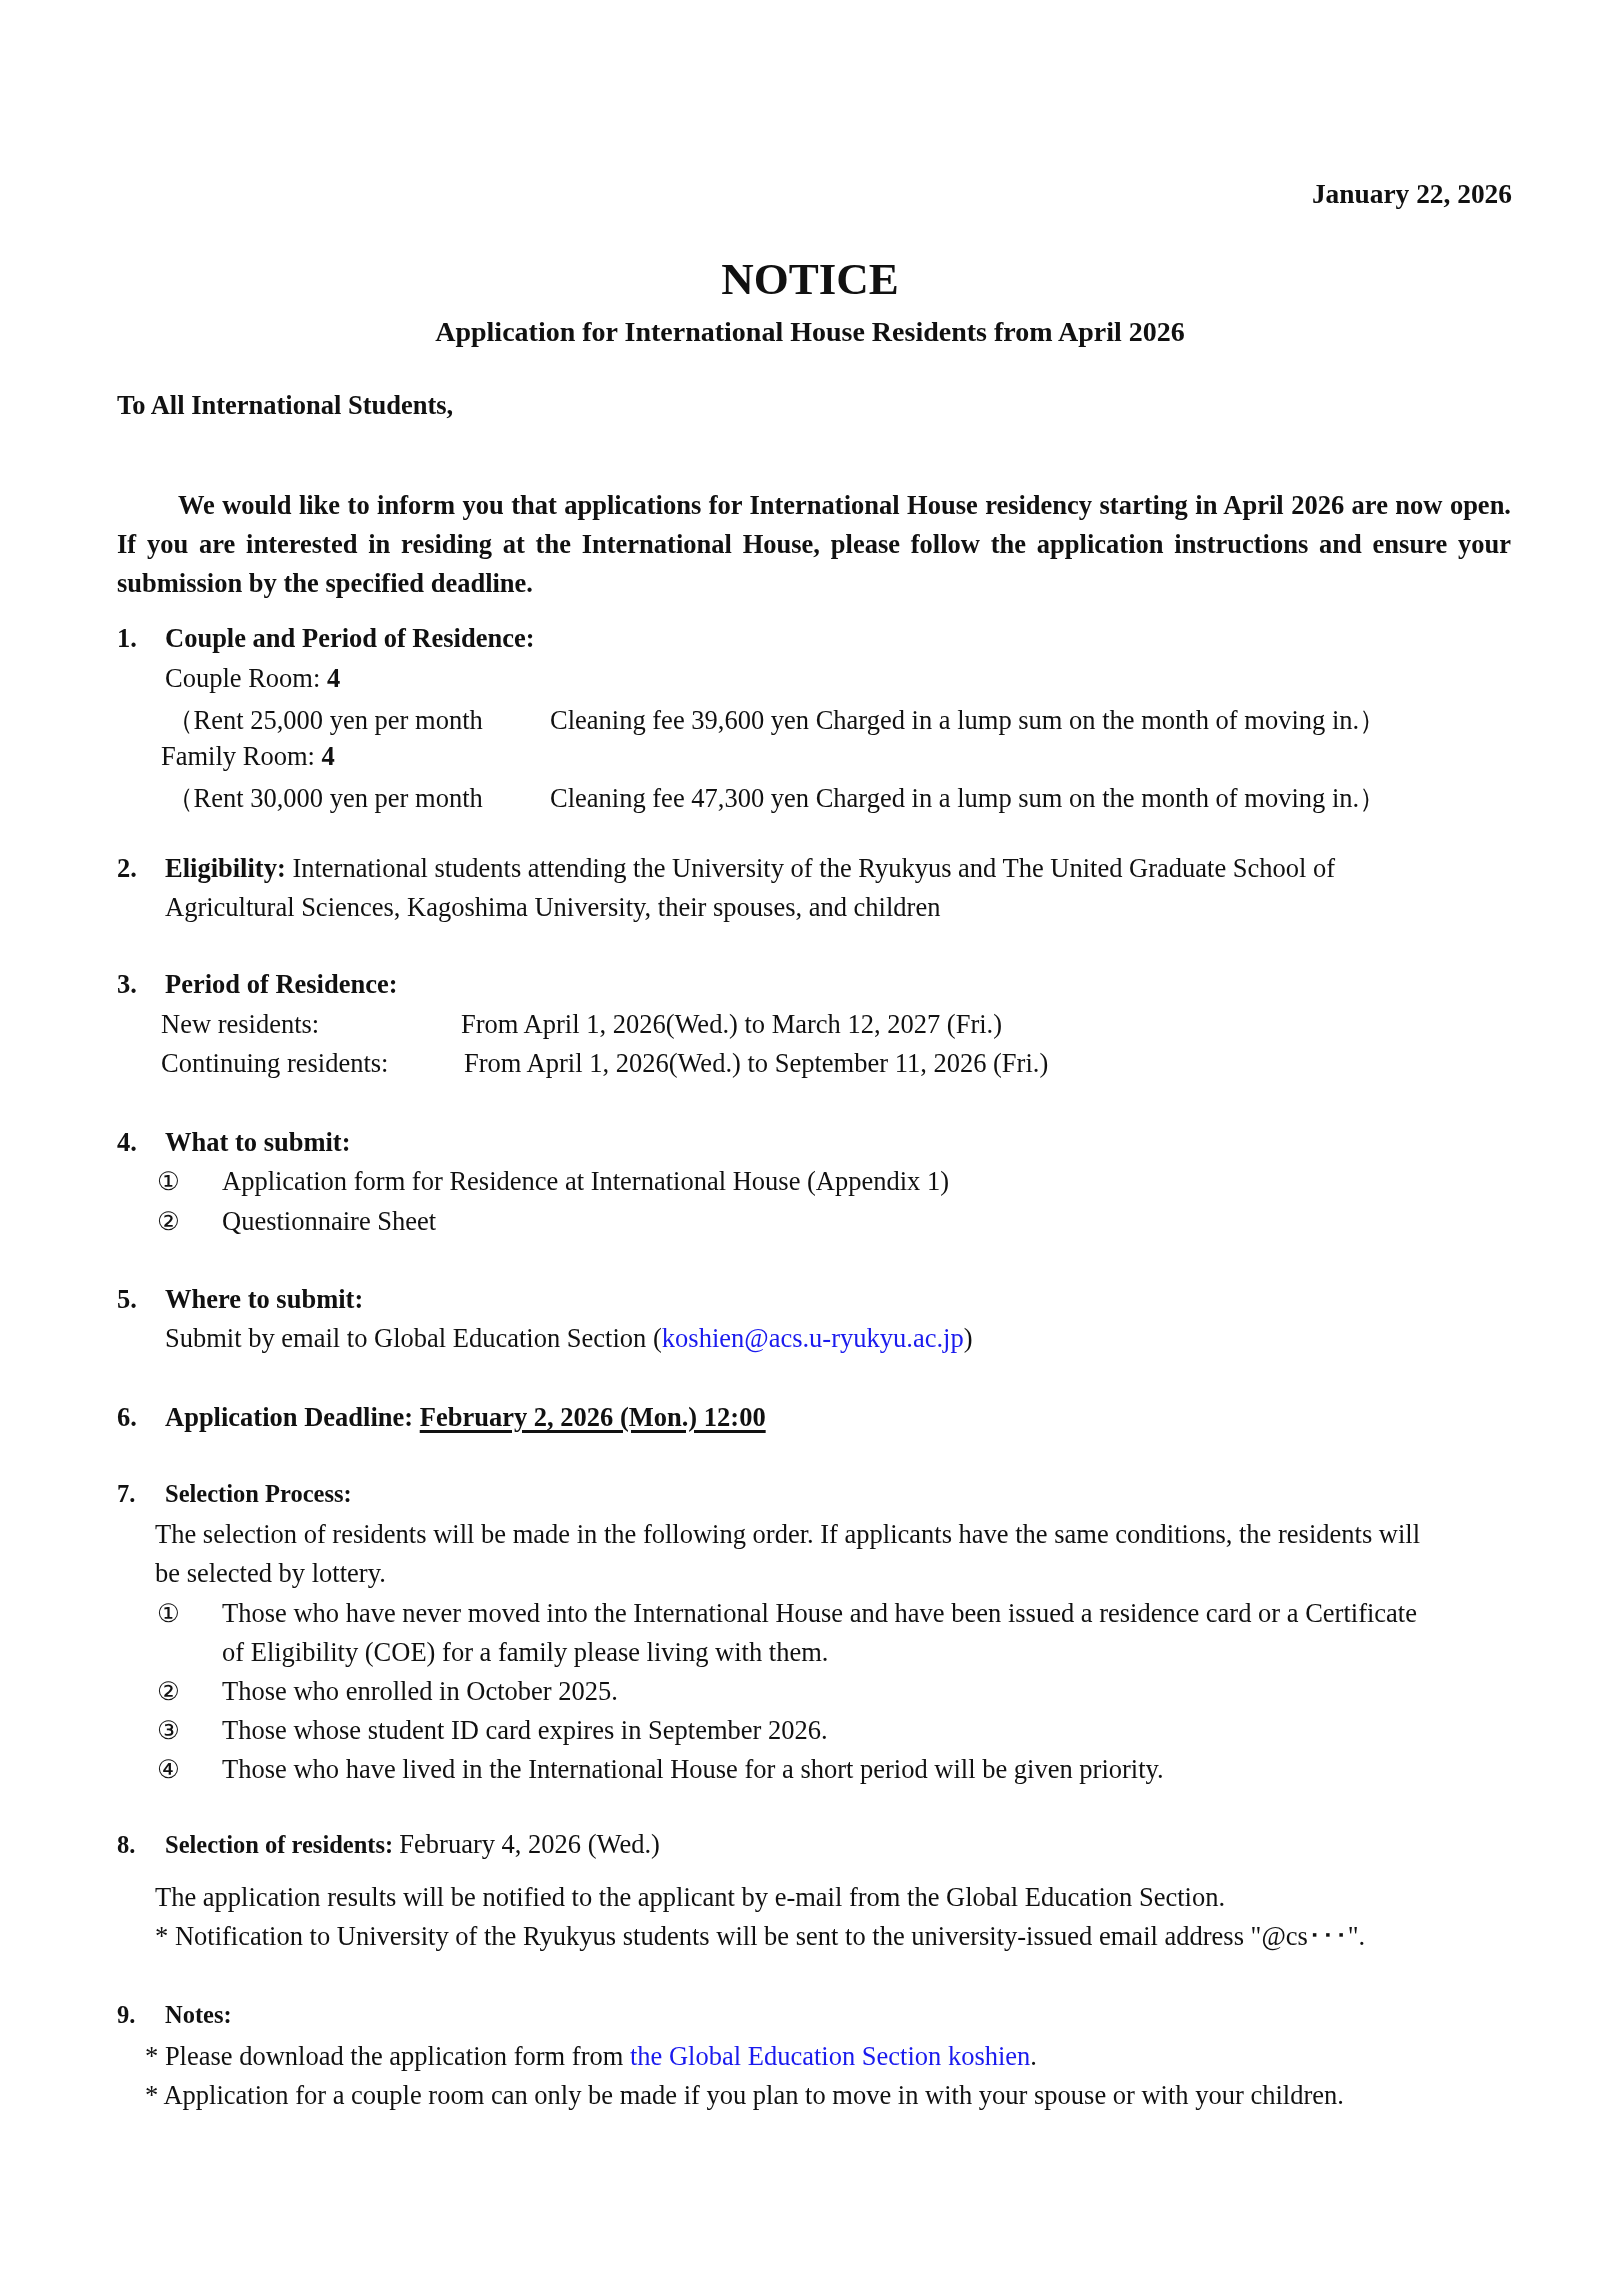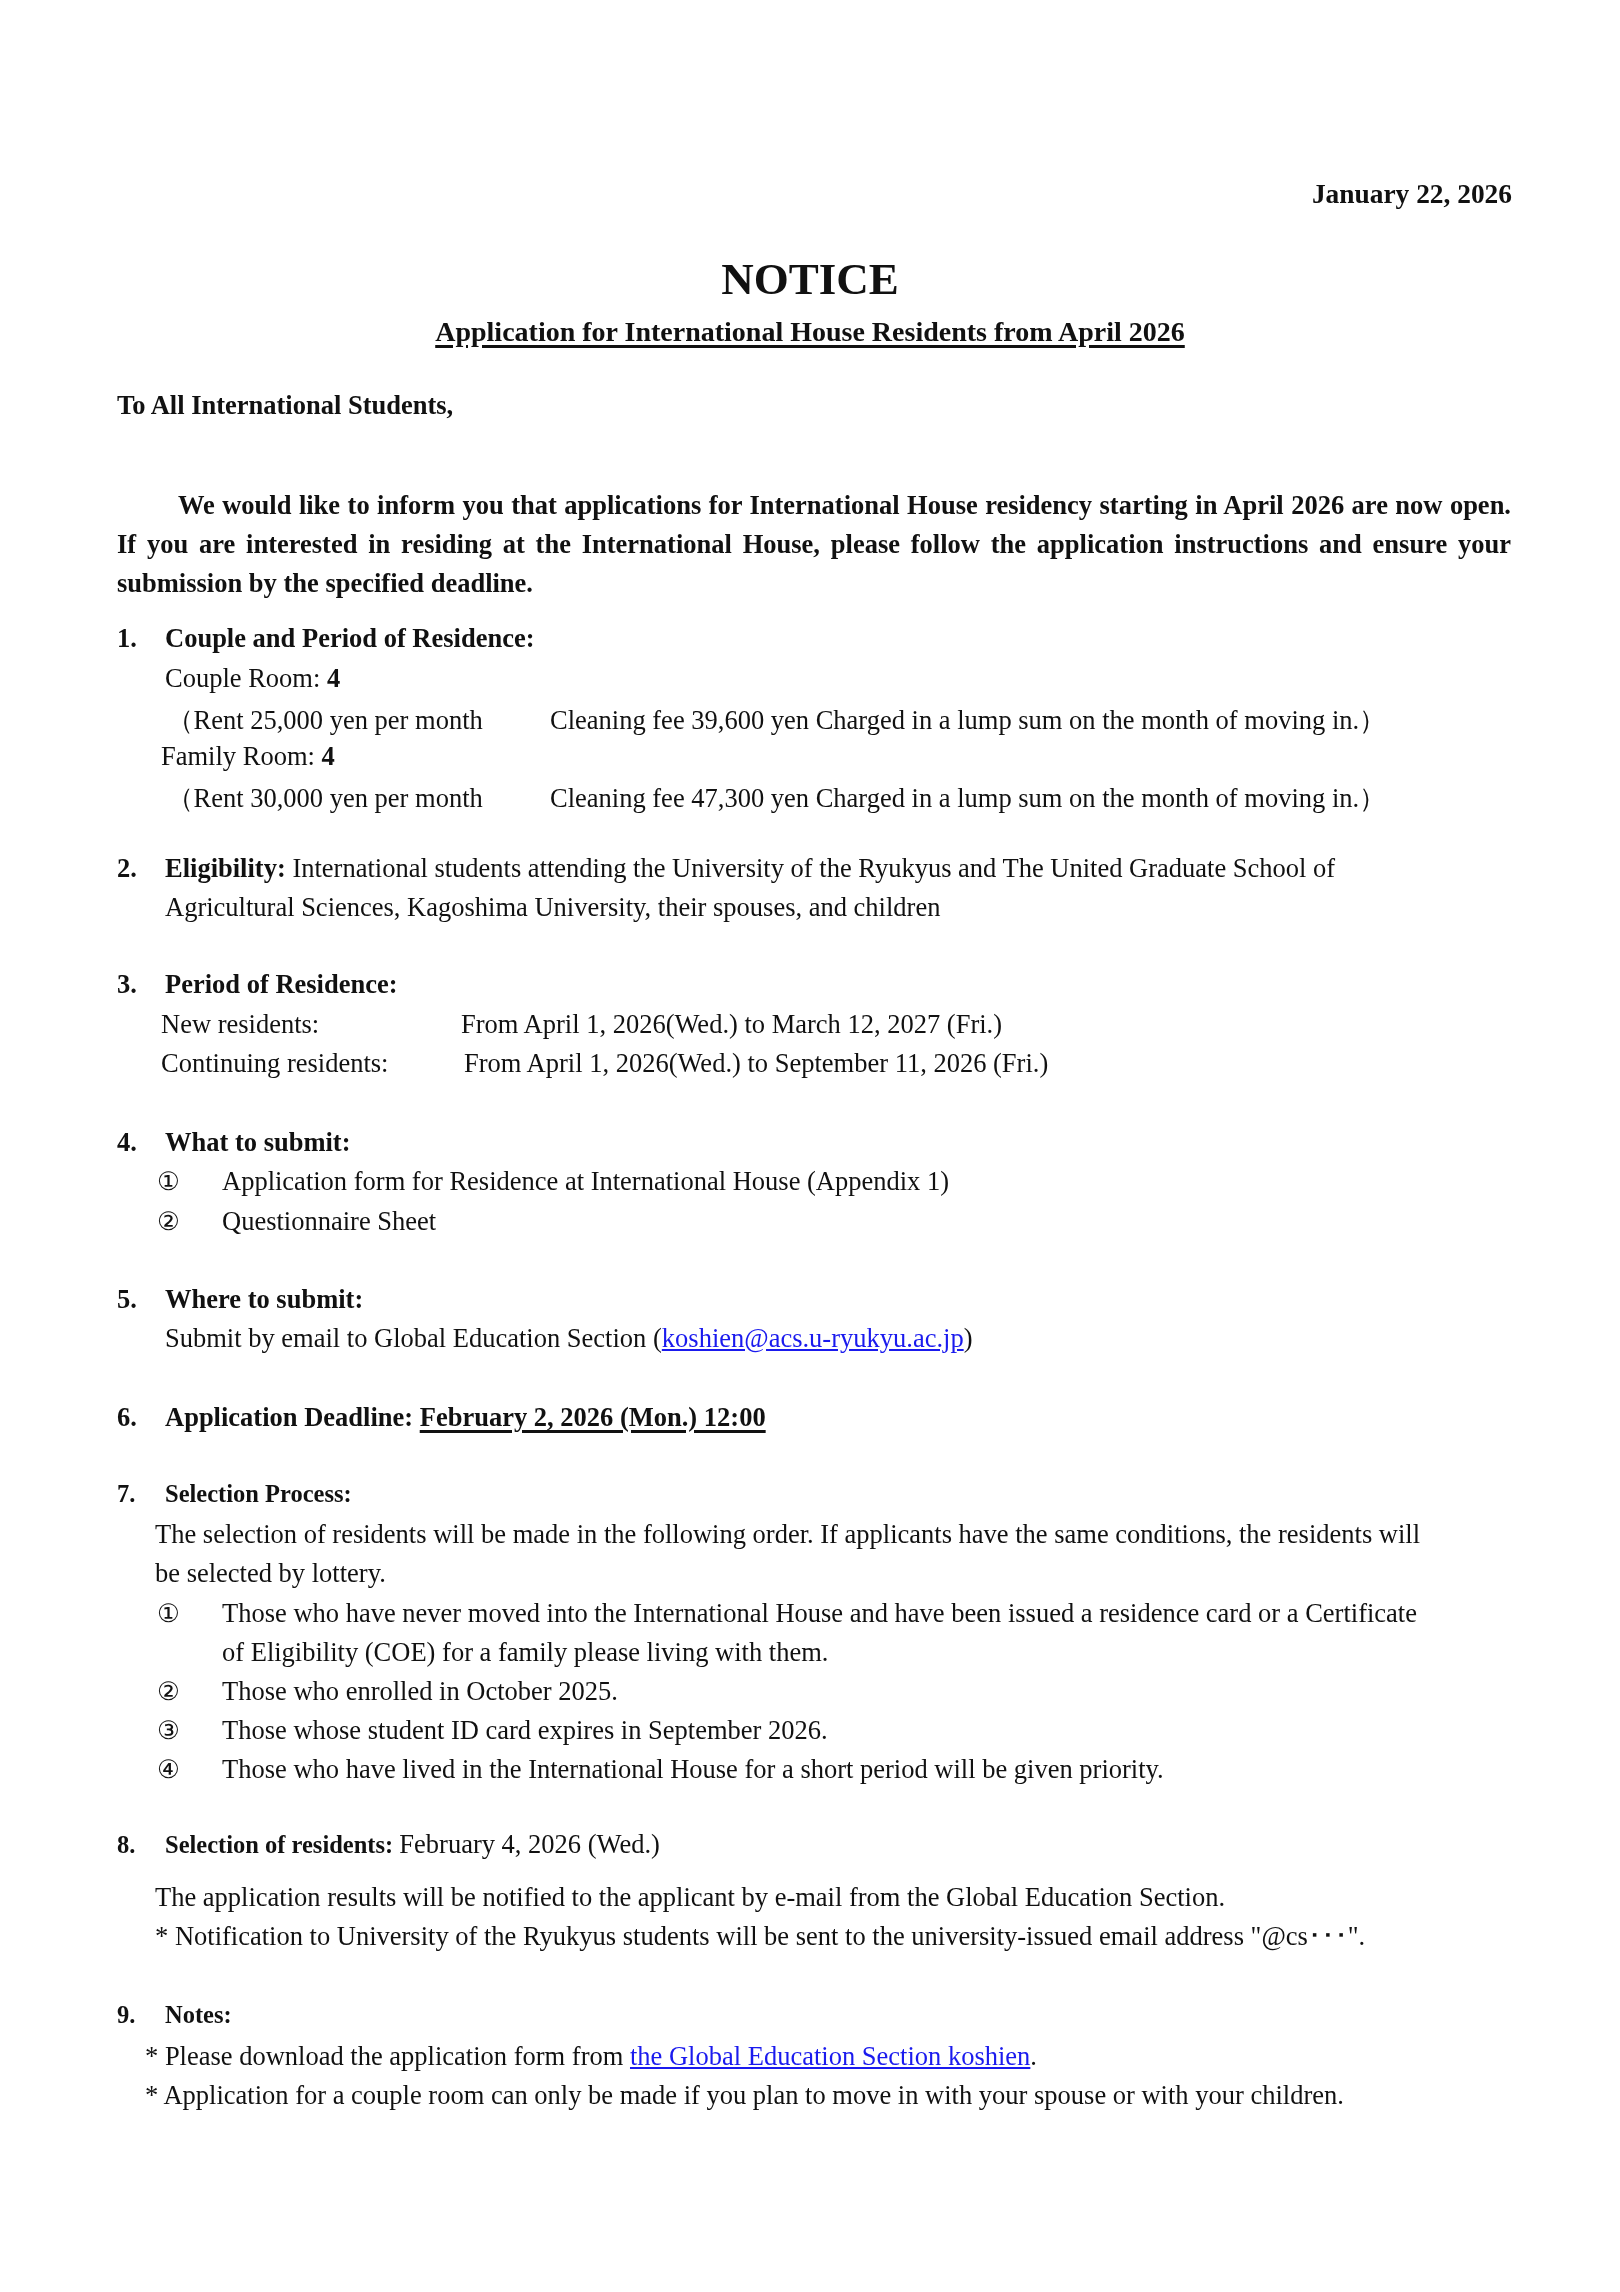--- a/index.html
+++ b/index.html
@@ -6,28 +6,28 @@
   body {
     width: 1620px; height: 2293px; position: relative; overflow: hidden;
     font-family: "Liberation Serif", "DejaVu Serif", serif;
     color: #111111;
     font-size: 26.5px;
   }
   .abs { position: absolute; white-space: nowrap; font-weight: bold; }
   .date { right: 108px; top: 179px; font-size: 27.4px; }
   .notice-title { left: 0; width: 1620px; text-align: center; top: 253px; font-size: 45px; font-weight: bold; }
   .subtitle { left: 0; width: 1620px; text-align: center; top: 316px; font-size: 28px; font-weight: bold; }
-  .subtitle span { text-decoration: underline; text-decoration-thickness: 2.9px; text-underline-offset: 3.9px; text-align: right; }
+  .subtitle span { text-decoration-thickness: 2.9px; text-underline-offset: 3.9px; text-align: right; }
   .salutation { left: 117px; top: 390px; }
   .intro { left: 117px; top: 466px; width: 1394px; white-space: normal; line-height: 39px; text-align: justify; text-indent: 61px; margin-top: 20px; }
   .num { position: absolute; left: 117px; font-weight: bold; }
   .head { position: absolute; left: 165px; font-weight: bold; }
   .line { position: absolute; white-space: nowrap; }
   .bold { font-weight: bold; }
-  .link { color: #1a1aee; text-decoration: underline; }
+  .link { color: #1a1aee; }
   .circ { position: absolute; left: 157px; font-size: 25.5px; }
   .smallhead { font-size: 24.5px; }
   .deadline-val { text-decoration: underline; text-decoration-thickness: 2.9px; text-underline-offset: 3.9px; font-weight: bold; }
 </style>
 </head>
 <body>
 
 <div class="abs date">January 22, 2026</div>
 <div class="abs notice-title">NOTICE</div>
 <div class="abs subtitle"><span>Application for International House Residents from April 2026</span></div>

